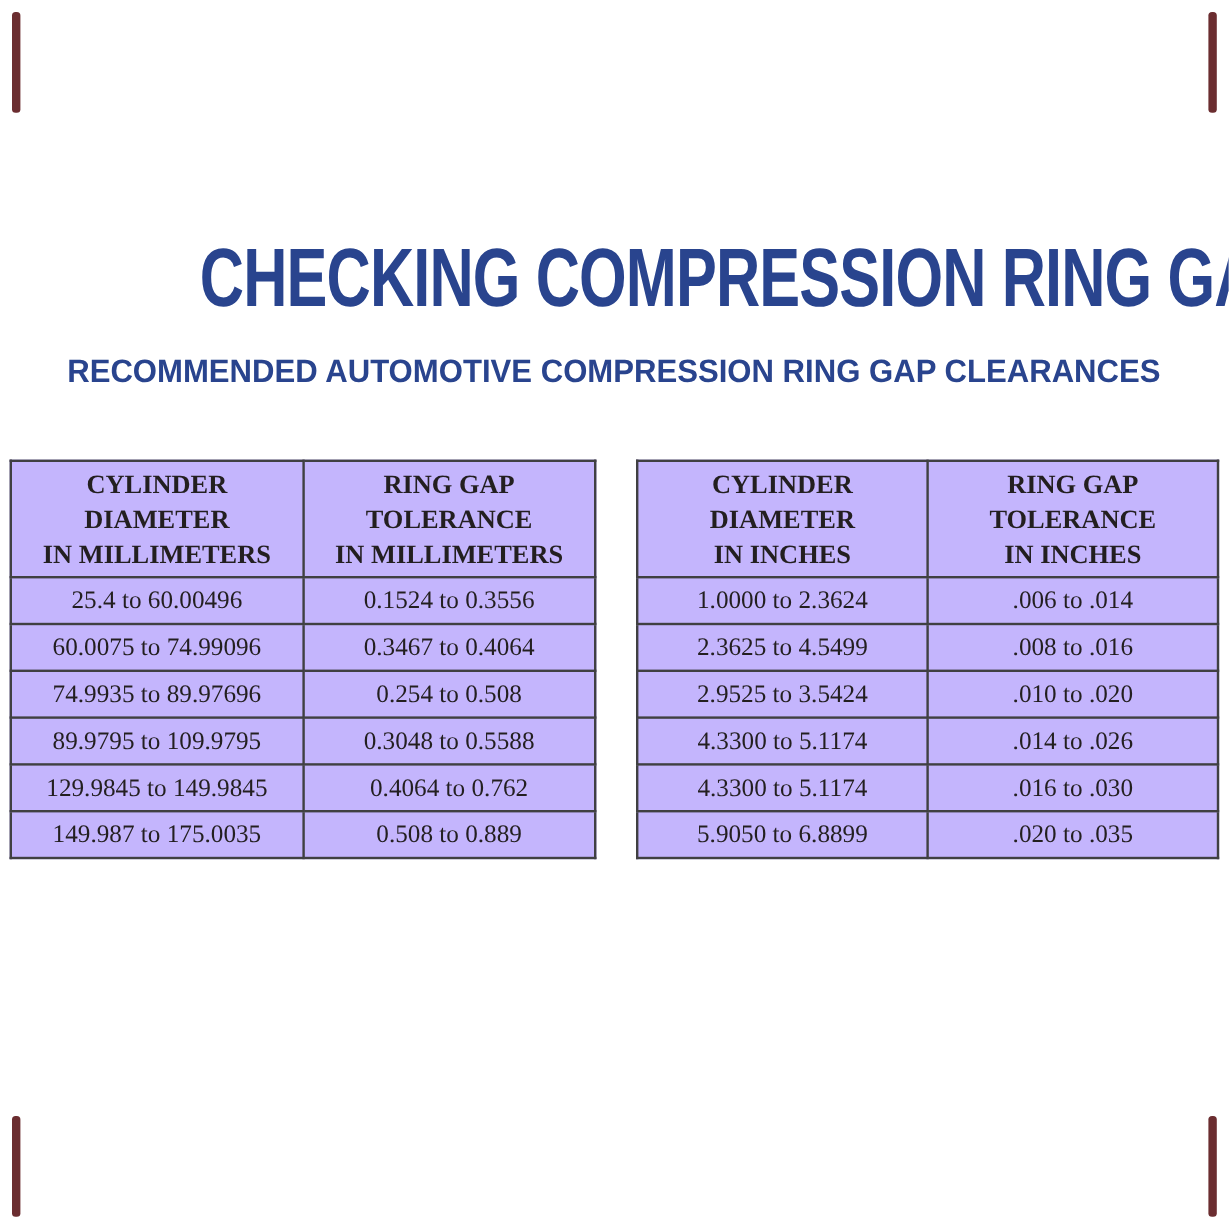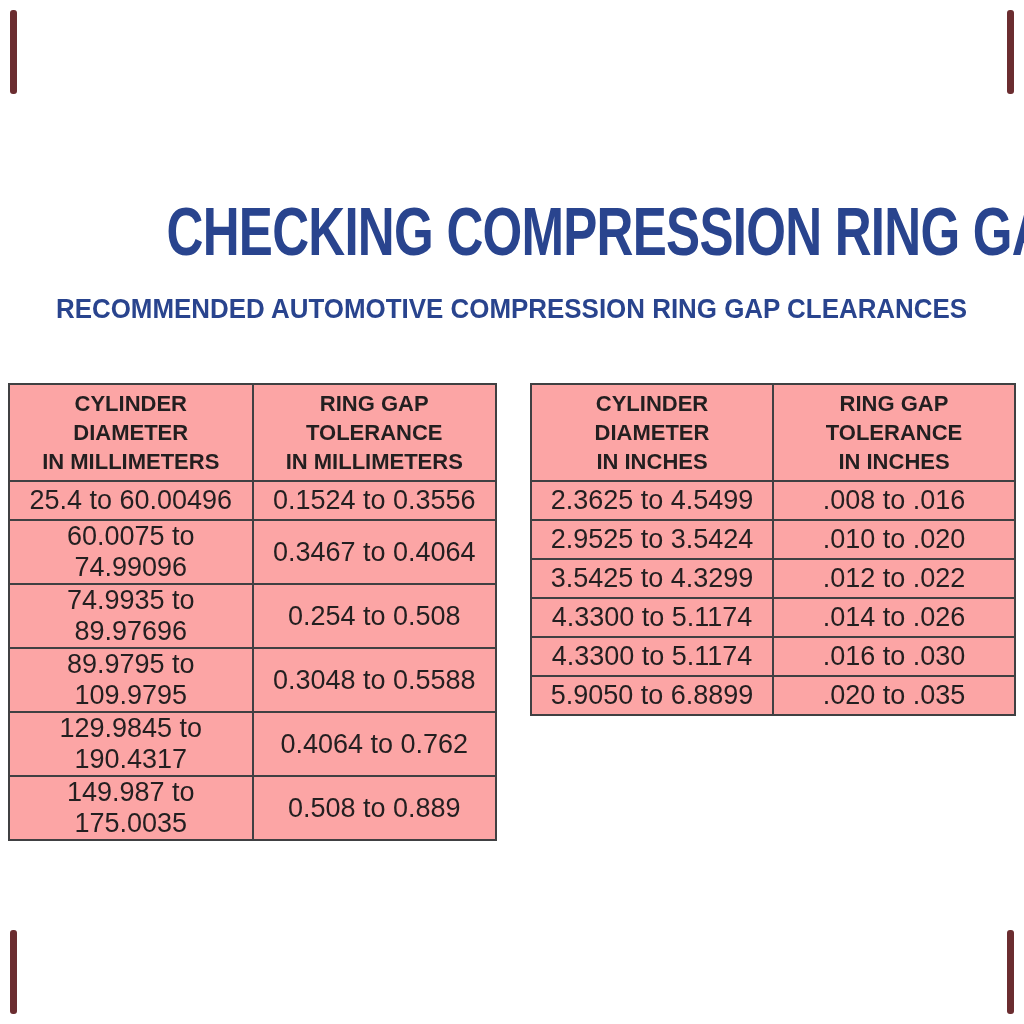--- a/index.html
+++ b/index.html
@@ -64,42 +64,43 @@
     transform: scaleX(0.96);
     transform-origin: 50% 50%;
     white-space: nowrap;
   }
 
   table.spec-table {
     position: absolute;
     top: 383px;
     border-collapse: collapse;
     table-layout: fixed;
-    background: #fca5a5;
+    background: #c4b5fd;
     color: #231f20;
+    font-family: Liberation Serif, serif;
   }
   .table-mm { left: 8px;   width: 489px; }
   .table-in { left: 530px; width: 486px; }
   .spec-table th, .spec-table td {
     border: 2px solid #404042;
     text-align: center;
     vertical-align: middle;
     padding: 0;
     width: 50%;
   }
   .spec-table th {
     height: 95px;
     font-size: 22px;
     line-height: 29px;
     font-weight: bold;
     white-space: pre-line;
   }
   .spec-table td {
     height: 37px;
-    font-size: 27px;
+    font-size: 21px;
     font-weight: normal;
   }
 </style>
 </head>
 <body>
 
 <div class="page">
 
   <div class="reg-mark rm-tl"></div>
   <div class="reg-mark rm-tr"></div>
@@ -132,21 +133,21 @@
       </tr>
       <tr>
         <td>74.9935 to 89.97696</td>
         <td>0.254 to 0.508</td>
       </tr>
       <tr>
         <td>89.9795 to 109.9795</td>
         <td>0.3048 to 0.5588</td>
       </tr>
       <tr>
-        <td>129.9845 to 190.4317</td>
+        <td>129.9845 to 149.9845</td>
         <td>0.4064 to 0.762</td>
       </tr>
       <tr>
         <td>149.987 to 175.0035</td>
         <td>0.508 to 0.889</td>
       </tr>
     </tbody>
   </table>
 
   <table class="spec-table table-in">
@@ -155,30 +156,30 @@
         <th>CYLINDER
 DIAMETER
 IN INCHES</th>
         <th>RING GAP
 TOLERANCE
 IN INCHES</th>
       </tr>
     </thead>
     <tbody>
       <tr>
+        <td>1.0000 to 2.3624</td>
+        <td>.006 to .014</td>
+      </tr>
+      <tr>
         <td>2.3625 to 4.5499</td>
         <td>.008 to .016</td>
       </tr>
       <tr>
         <td>2.9525 to 3.5424</td>
         <td>.010 to .020</td>
-      </tr>
-      <tr>
-        <td>3.5425 to 4.3299</td>
-        <td>.012 to .022</td>
       </tr>
       <tr>
         <td>4.3300 to 5.1174</td>
         <td>.014 to .026</td>
       </tr>
       <tr>
         <td>4.3300 to 5.1174</td>
         <td>.016 to .030</td>
       </tr>
       <tr>

